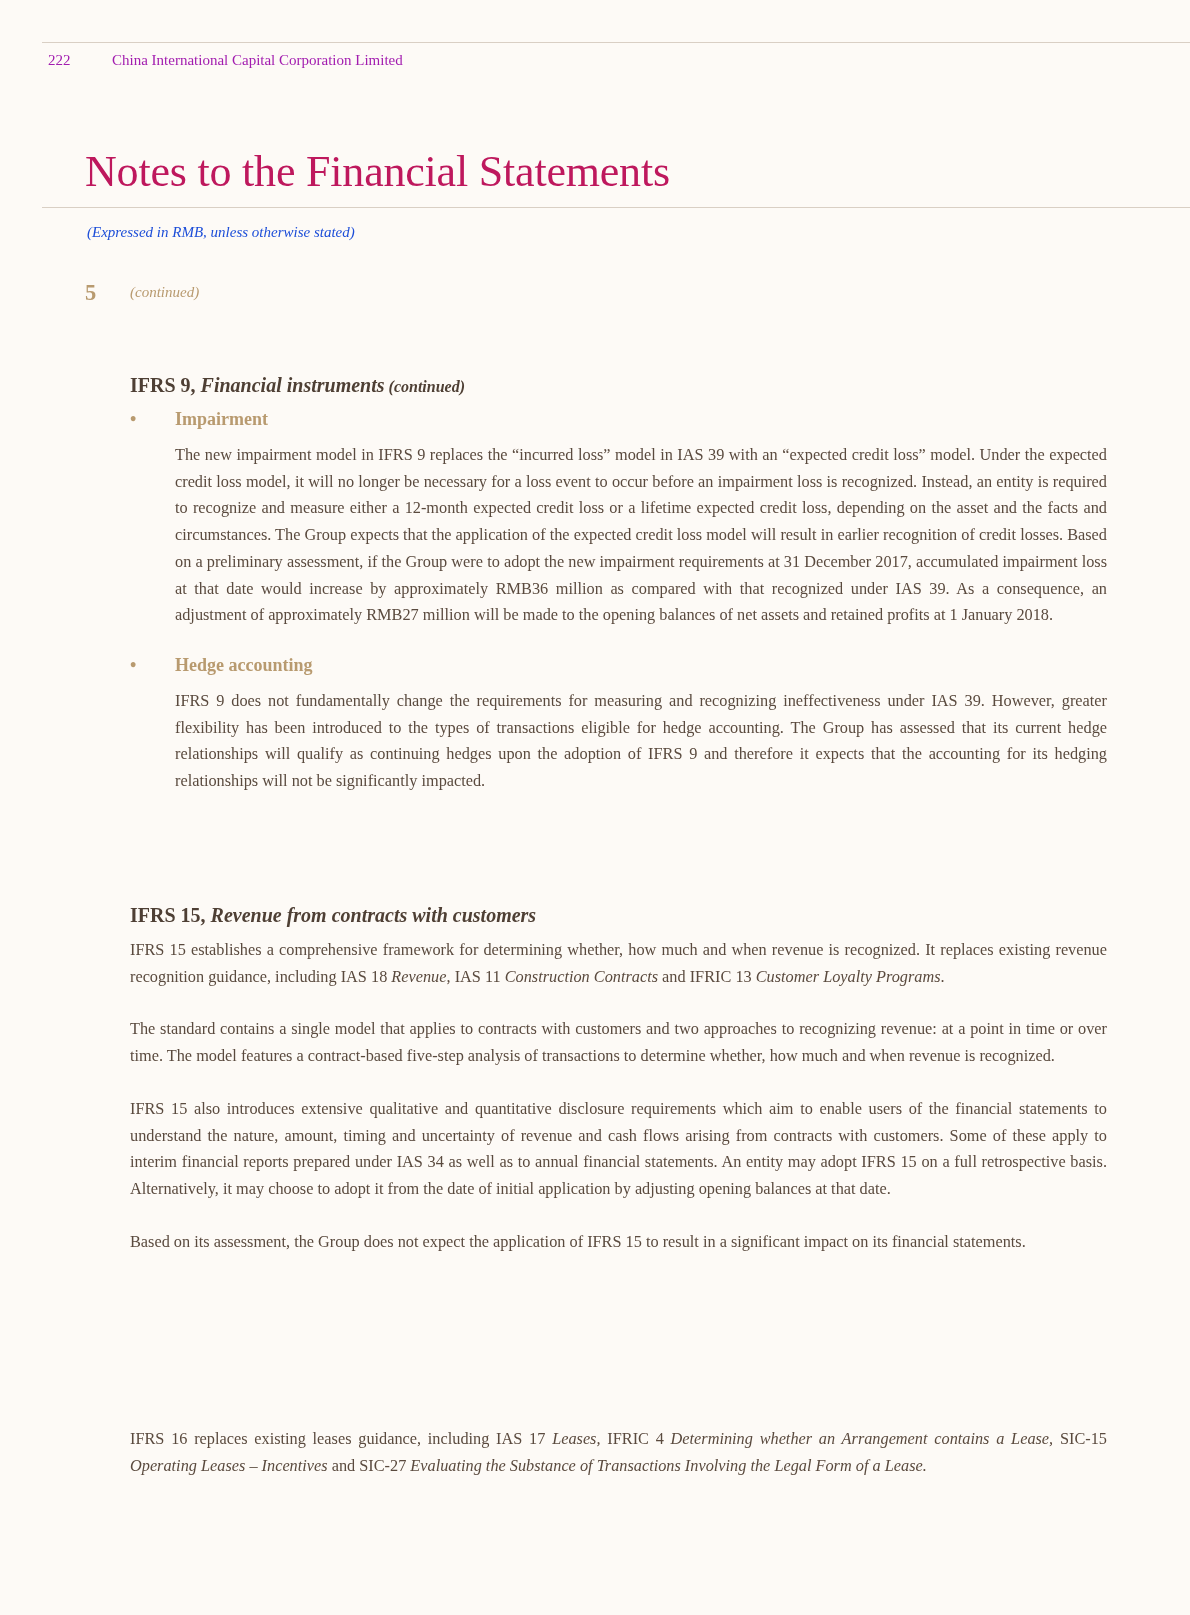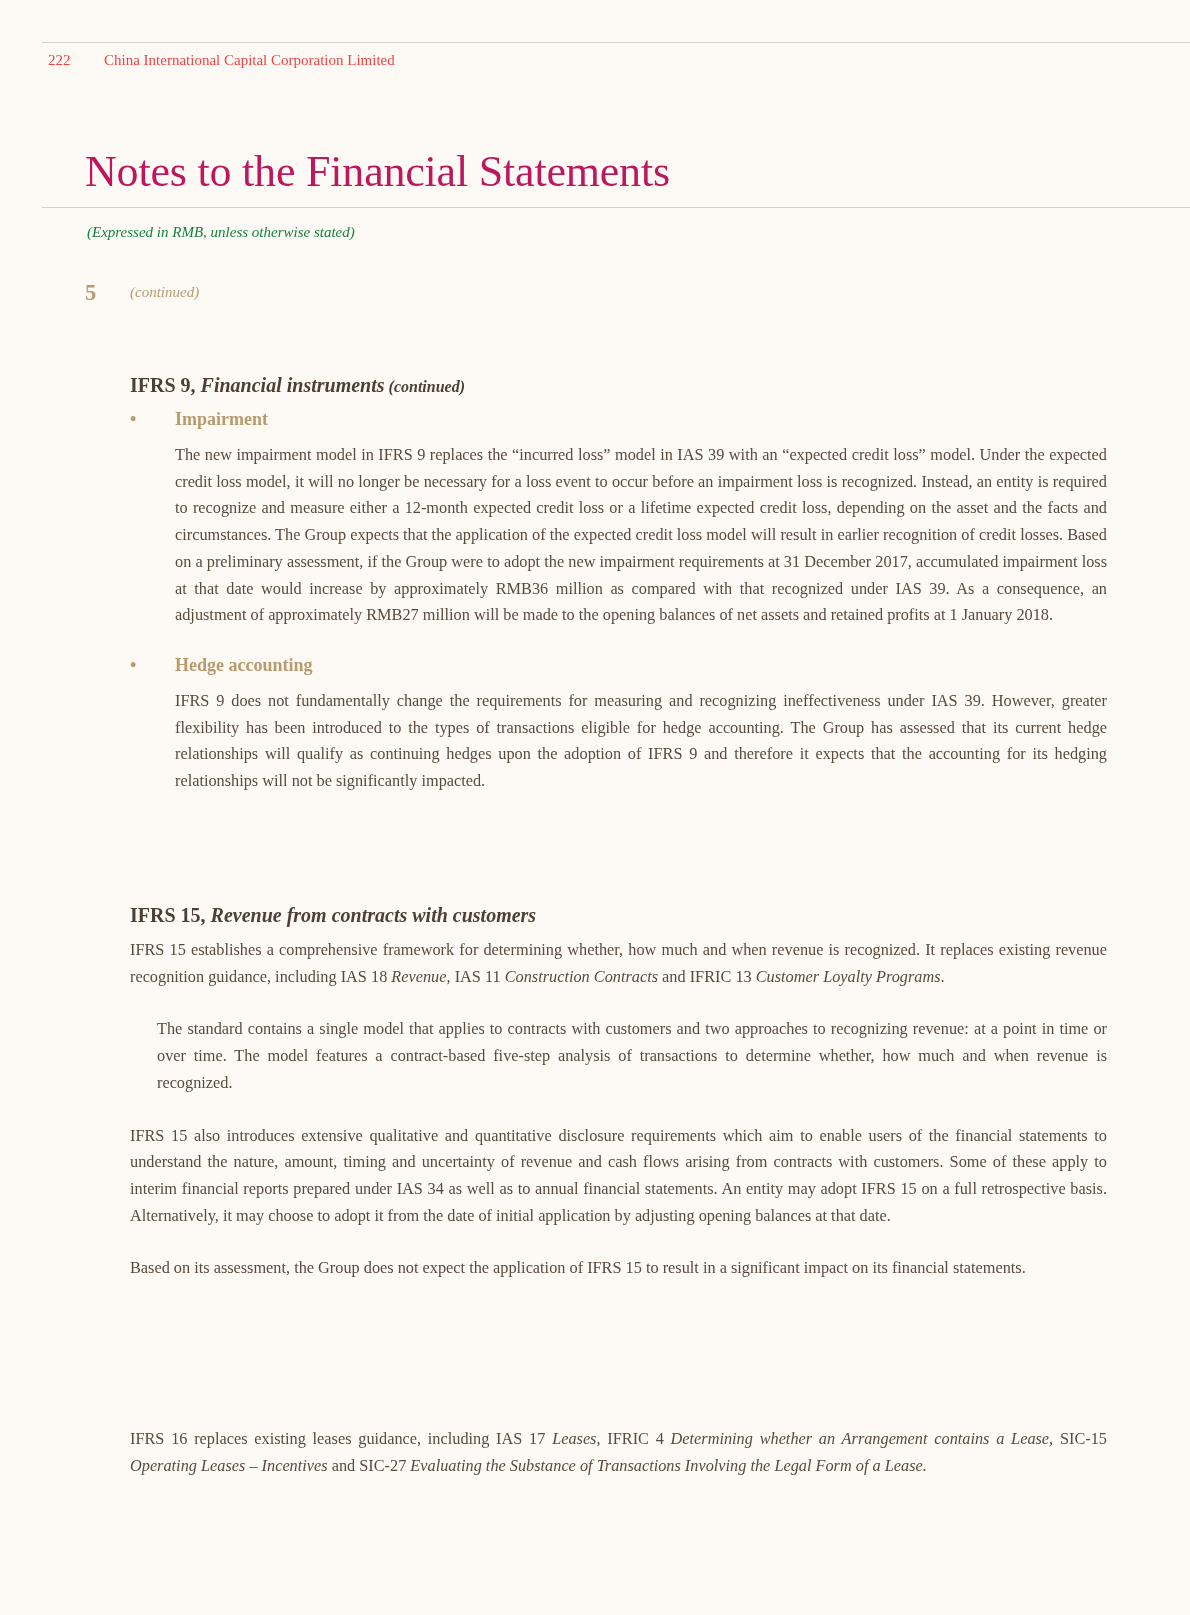--- a/index.html
+++ b/index.html
@@ -9,32 +9,32 @@
     font-family: "Liberation Serif", "DejaVu Serif", serif;
     color: #5a4a3e;
     position: relative;
     overflow: hidden;
   }
   .rule { position: absolute; left: 42px; right: 0; height: 1px; background: #d9cfc4; }
   .rule.top { top: 42px; }
   .rule.mid { top: 207px; }
   .header-line {
     position: absolute; top: 52px; left: 48px;
-    font-size: 15px; color: #ef4444;
-    display: flex; gap: 8px;
+    font-size: 15px; color: #a21caf;
+    display: flex; gap: 16px;
   }
   .page-num { width: 48px; }
   .page-title {
     position: absolute; top: 146px; left: 85px;
     font-size: 44px; color: #be185d; font-weight: normal; margin: 0;
     letter-spacing: -0.2px;
   }
   .subtitle {
     position: absolute; top: 224px; left: 87px;
-    font-size: 15px; font-style: italic; color: #15803d;
+    font-size: 15px; font-style: italic; color: #1d4ed8;
   }
   .section-head {
     position: absolute; top: 280px; left: 85px; width: 1022px;
     color: #b89a6f; font-size: 22.5px; font-weight: bold; letter-spacing: 0.3px;
   }
   .section-num { position: absolute; left: 0; top: 0; }
   .section-title { margin-left: 45px; line-height: 28px; text-align: justify; text-align-last: justify; }
   .section-cont { margin-left: 45px; font-size: 15px; font-style: italic; font-weight: normal; margin-top: 4px; letter-spacing: 0; }
   .content { position: absolute; left: 130px; width: 977px; }
   .sub-head { font-size: 20px; font-weight: bold; color: #4e3f34; margin: 0; }
@@ -77,20 +77,20 @@
   <div class="bullet-row" style="margin-top:26px;">
     <span class="bullet-dot">•</span>
     <span>Hedge accounting</span>
   </div>
   <p class="para indent" style="margin-top:12px;">IFRS 9 does not fundamentally change the requirements for measuring and recognizing ineffectiveness under IAS 39. However, greater flexibility has been introduced to the types of transactions eligible for hedge accounting. The Group has assessed that its current hedge relationships will qualify as continuing hedges upon the adoption of IFRS 9 and therefore it expects that the accounting for its hedging relationships will not be significantly impacted.</p>
 </div>
 
 <div class="content" style="top:904px;">
   <h2 class="sub-head"><span>IFRS 15, </span><i>Revenue from contracts with customers</i></h2>
   <p class="para" style="margin-top:10px;"><span>IFRS 15 establishes a comprehensive framework for determining whether, how much and when revenue is recognized. It replaces existing revenue recognition guidance, including IAS 18 </span><i>Revenue</i><span>, IAS 11 </span><i>Construction Contracts</i><span> and IFRIC 13 </span><i>Customer Loyalty Programs</i><span>.</span></p>
-  <p class="para" style="margin-top:26px;margin-left:27px;">The standard contains a single model that applies to contracts with customers and two approaches to recognizing revenue: at a point in time or over time. The model features a contract-based five-step analysis of transactions to determine whether, how much and when revenue is recognized.</p>
+  <p class="para" style="margin-top:26px;">The standard contains a single model that applies to contracts with customers and two approaches to recognizing revenue: at a point in time or over time. The model features a contract-based five-step analysis of transactions to determine whether, how much and when revenue is recognized.</p>
   <p class="para" style="margin-top:26px;">IFRS 15 also introduces extensive qualitative and quantitative disclosure requirements which aim to enable users of the financial statements to understand the nature, amount, timing and uncertainty of revenue and cash flows arising from contracts with customers. Some of these apply to interim financial reports prepared under IAS 34 as well as to annual financial statements. An entity may adopt IFRS 15 on a full retrospective basis. Alternatively, it may choose to adopt it from the date of initial application by adjusting opening balances at that date.</p>
   <p class="para" style="margin-top:26px;">Based on its assessment, the Group does not expect the application of IFRS 15 to result in a significant impact on its financial statements.</p>
 </div>
 
 <div class="content" style="top:1416px;">
   <p class="para" style="margin-top:10px;"><span>IFRS 16 replaces existing leases guidance, including IAS 17 </span><i>Leases,</i><span> IFRIC 4 </span><i>Determining whether an Arrangement contains a Lease,</i><span> SIC-15 </span><i>Operating Leases – Incentives</i><span> and SIC-27 </span><i>Evaluating the Substance of Transactions Involving the Legal Form of a Lease.</i></p>
 </div>
 
 </body></html>

